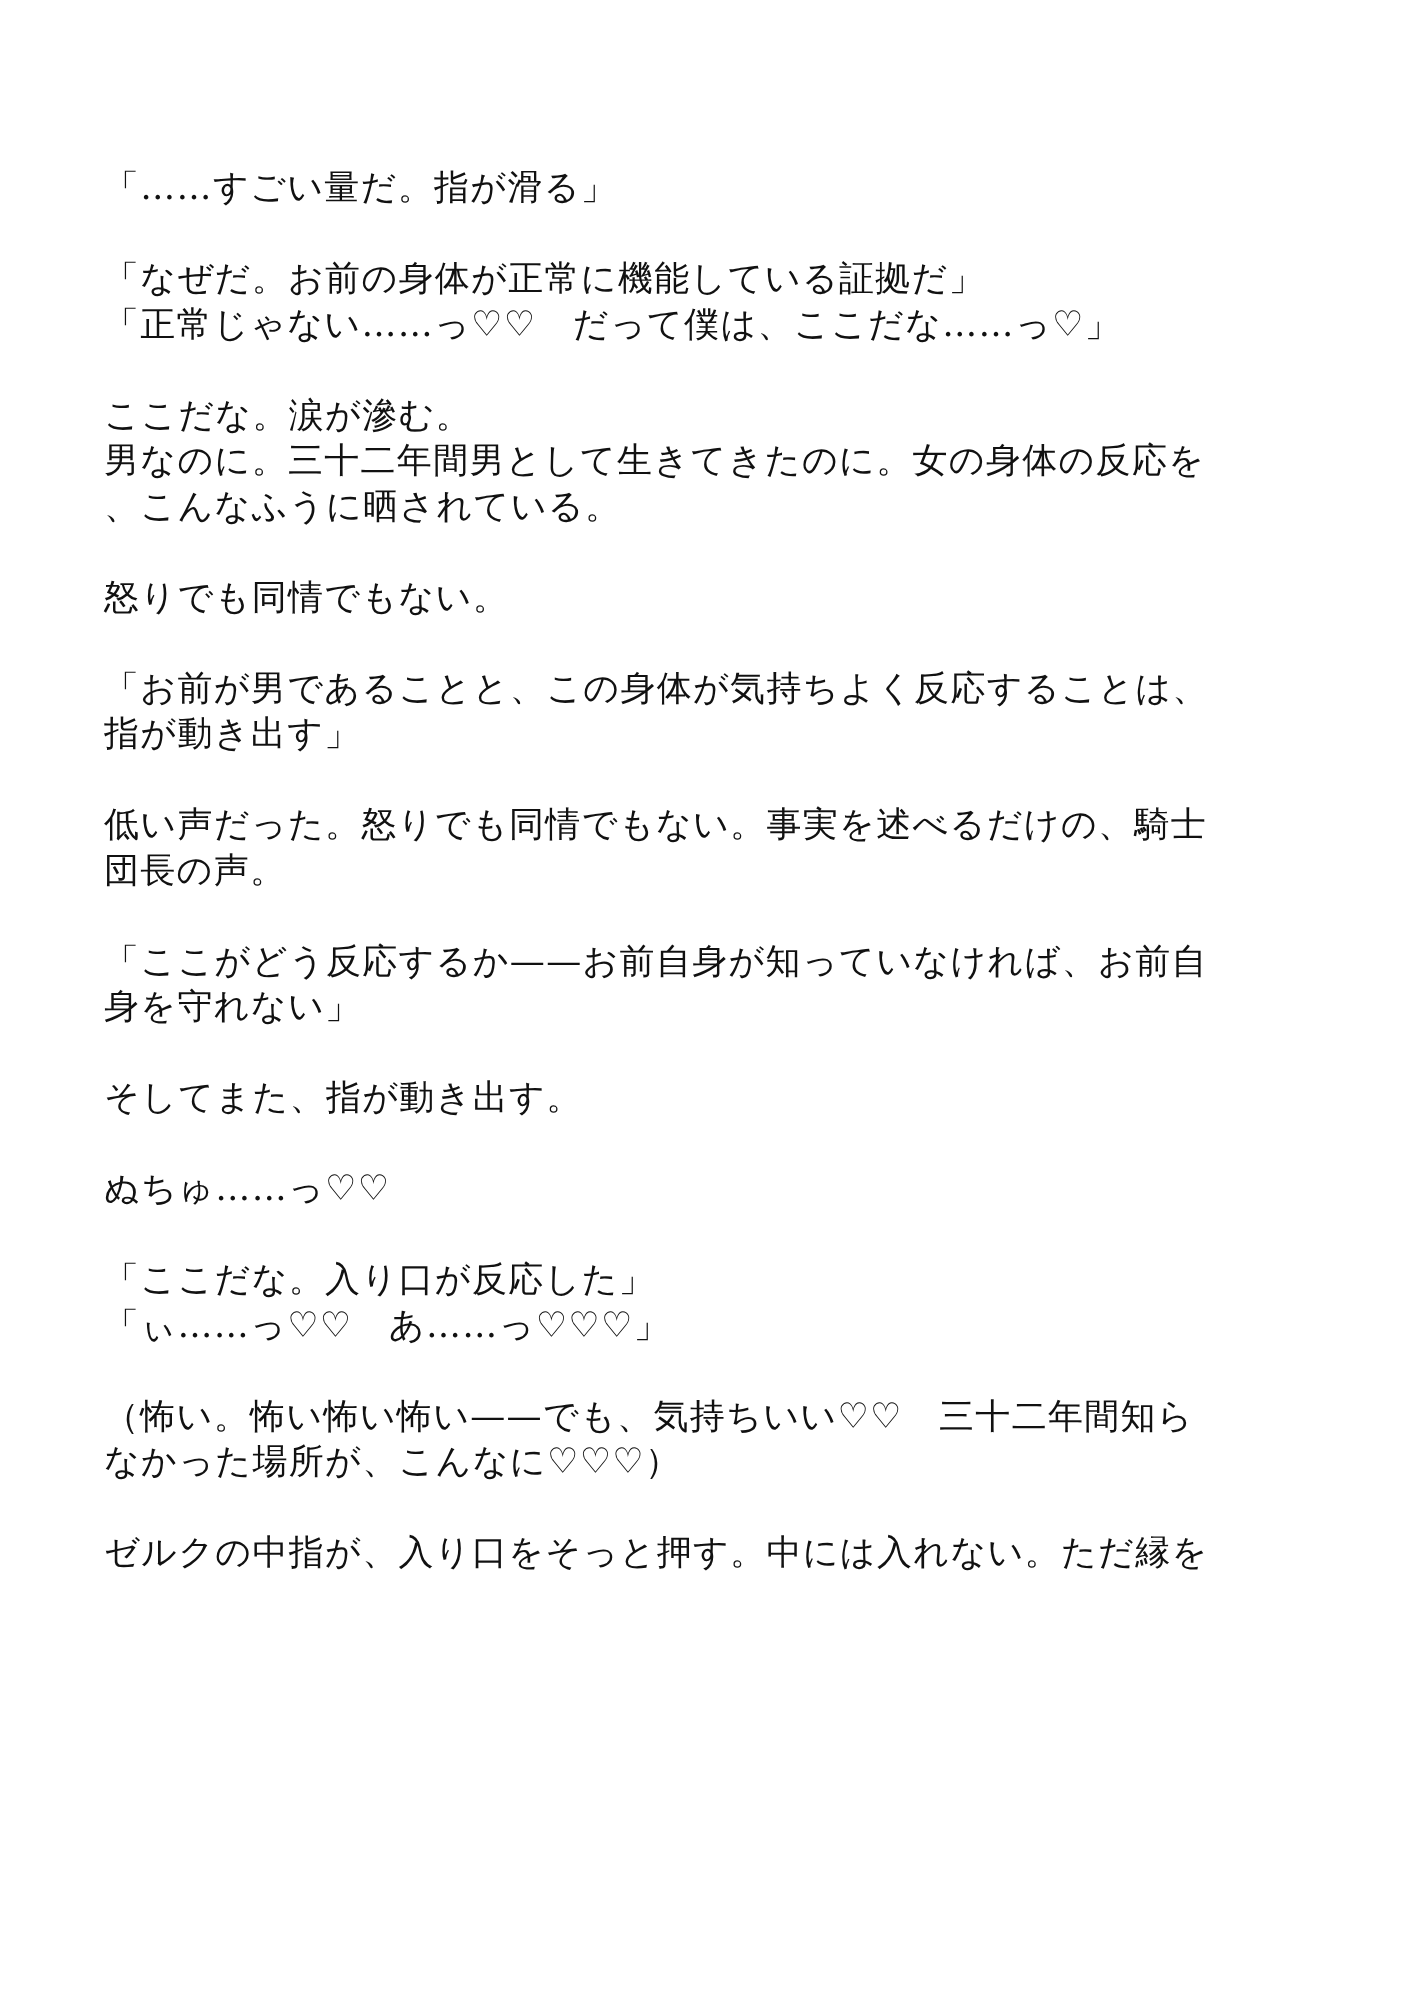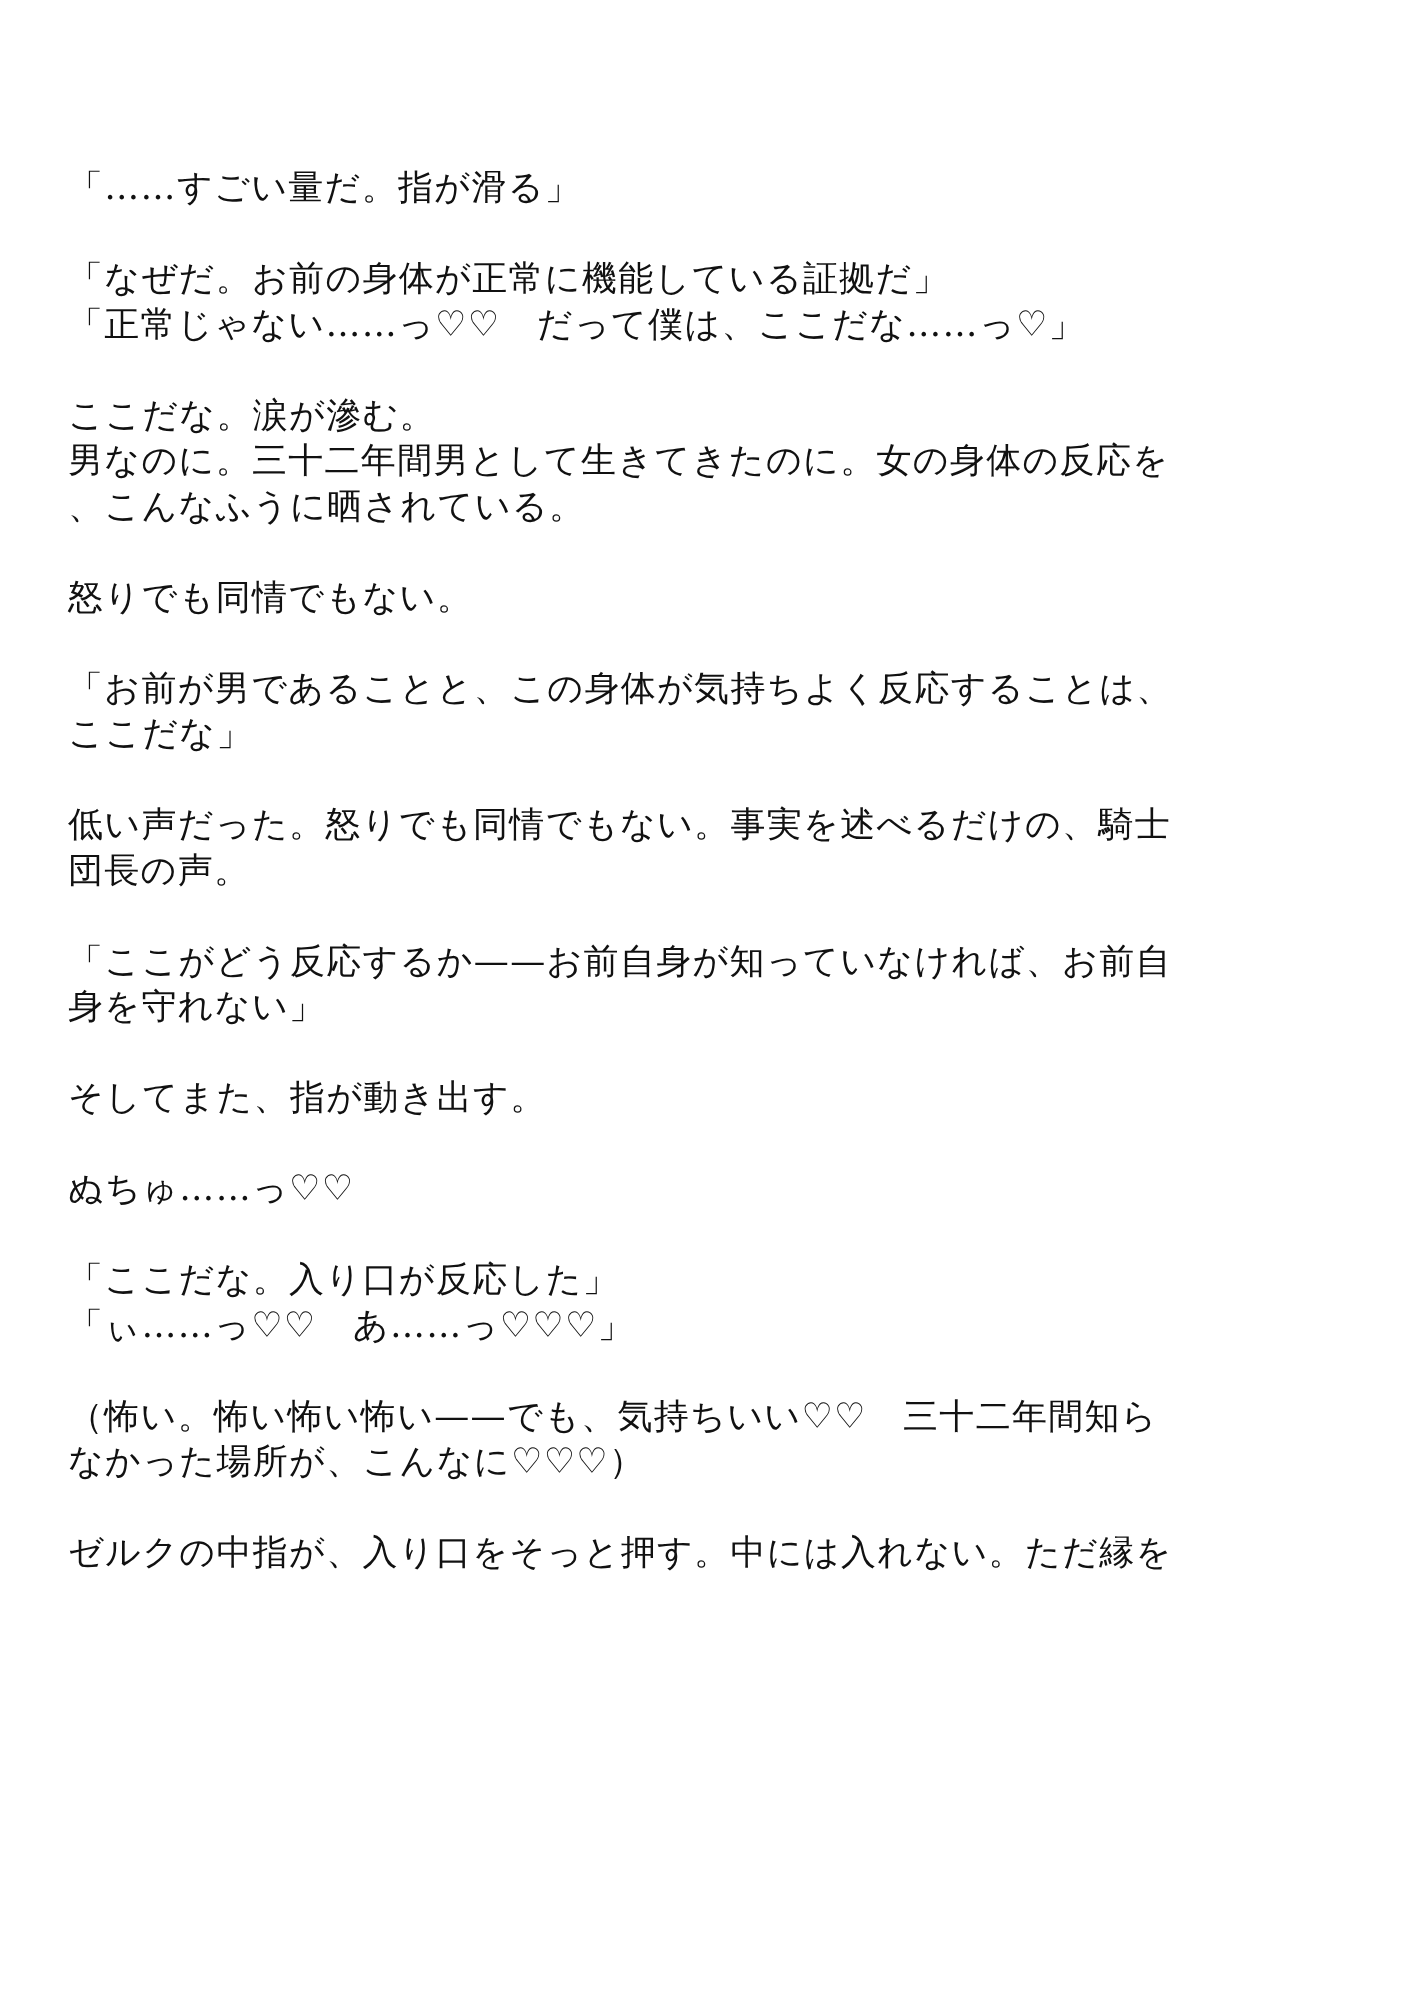--- a/index.html
+++ b/index.html
@@ -6,21 +6,21 @@
     margin: 0;
     padding: 0;
     background: #ffffff;
   }
   .page {
     position: relative;
     width: 1415px;
     height: 2000px;
     background: #ffffff;
     box-sizing: border-box;
-    padding: 165px 158px 0 68px;
+    padding: 165px 158px 0 104px;
     overflow: hidden;
     border-radius: 13px;
   }
   .page-body {
     font-family: "DejaVu Serif", "Liberation Serif", serif;
     font-size: 35px;
     line-height: 45.5px;
     letter-spacing: 1.3px;
     color: #111111;
     text-align: left;
@@ -34,21 +34,21 @@
   }
 </style>
 </head>
 <body>
 
 <div class="page" style="background: rgb(255, 255, 255);">
   <div class="page-body" style="color: rgb(17, 17, 17);">
       <p class="para"><span>「……すごい量だ。指が滑る」</span><br><br><span>「なぜだ。お前の身体が正常に機能している証拠だ」</span><br><span>「正常じゃない……っ♡♡　だって僕は、ここだな……っ♡」</span></p>
       <p class="para"><span>ここだな。涙が滲む。</span><br><span>男なのに。三十二年間男として生きてきたのに。女の身体の反応を</span><br><span>、こんなふうに晒されている。</span></p>
       <p class="para"><span>怒りでも同情でもない。</span></p>
-      <p class="para"><span>「お前が男であることと、この身体が気持ちよく反応することは、</span><br><span>ここだな」</span></p>
+      <p class="para"><span>「お前が男であることと、この身体が気持ちよく反応することは、</span><br><span>指が動き出す」</span></p>
       <p class="para"><span>低い声だった。怒りでも同情でもない。事実を述べるだけの、騎士</span><br><span>団長の声。</span></p>
       <p class="para"><span>「ここがどう反応するか——お前自身が知っていなければ、お前自</span><br><span>身を守れない」</span></p>
       <p class="para"><span>そしてまた、指が動き出す。</span></p>
       <p class="para"><span>ぬちゅ……っ♡♡</span></p>
       <p class="para"><span>「ここだな。入り口が反応した」</span><br><span>「ぃ……っ♡♡　あ……っ♡♡♡」</span></p>
       <p class="para"><span>（怖い。怖い怖い怖い——でも、気持ちいい♡♡　三十二年間知ら</span><br><span>なかった場所が、こんなに♡♡♡）</span></p>
       <p class="para"><span>ゼルクの中指が、入り口をそっと押す。中には入れない。ただ縁を</span></p>
     </div>
 </div>
 

